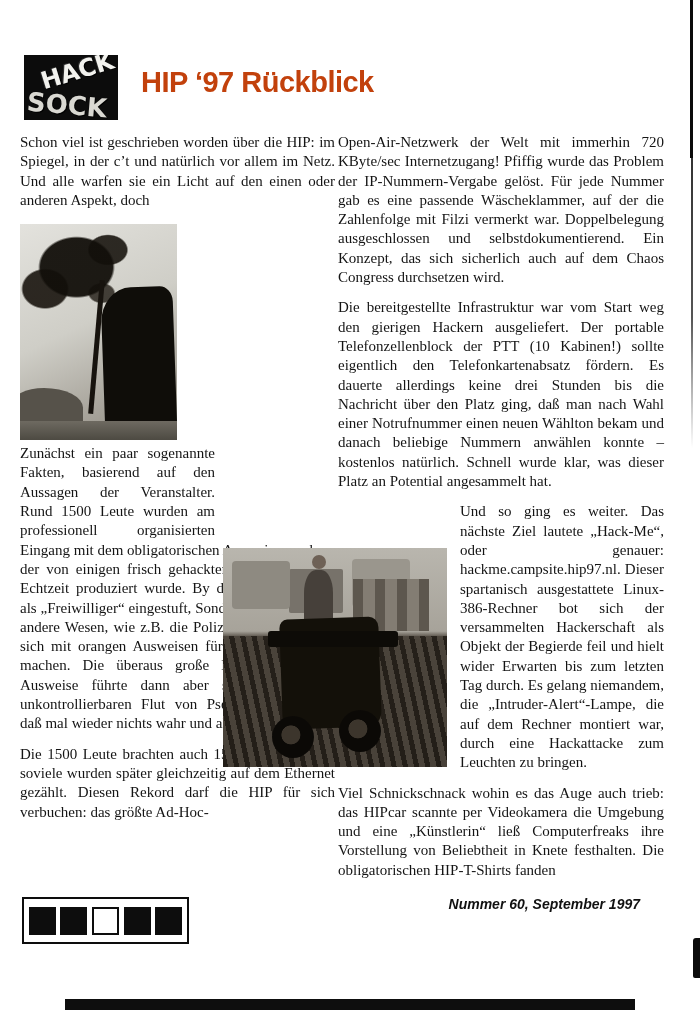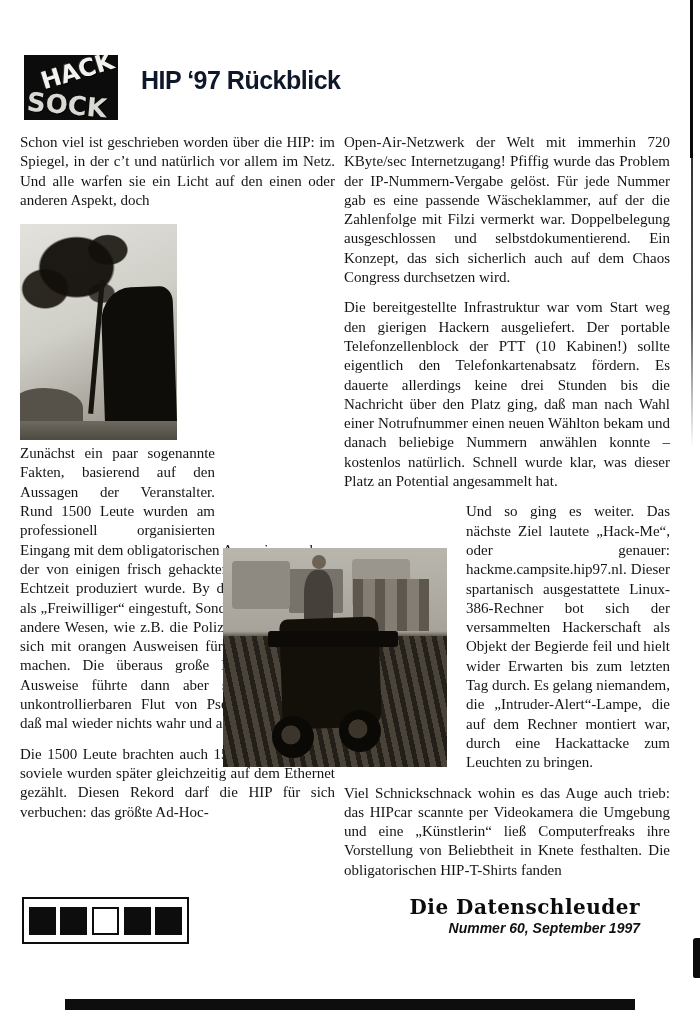--- a/index.html
+++ b/index.html
@@ -9,25 +9,25 @@
   
   .logo{position:absolute;left:24px;top:55px;width:94px;height:65px;background:#0c0c0c;
         overflow:hidden;}
   .logo .lw{position:absolute;color:#f2f2ee;font-family:"DejaVu Sans", sans-serif;
         font-weight:bold;line-height:1;}
   .logo .lw1{top:4px;left:16px;font-size:24px;transform:rotate(-17deg);letter-spacing:0px;
         text-shadow:1px 1px 0 #000,-1px -1px 0 #2a2a2a;}
   .logo .lw2{bottom:2px;left:3px;font-size:26px;transform:rotate(5deg);
         color:#d9d8d2;text-shadow:1px 1px 0 #000;}
   h1.title{position:absolute;left:141px;top:66px;margin:0;
-        font-family:"Liberation Sans", sans-serif;font-weight:800;font-size:25px;
-        letter-spacing:-0.5px;color:#0f172a;}
+        font-family:"Liberation Sans", sans-serif;font-weight:800;font-size:29px;
+        letter-spacing:-0.5px;color:#c2410c;}
 
   
-  .cols{position:absolute;left:20px;top:133px;width:660px;display:flex;gap:9px;}
+  .cols{position:absolute;left:20px;top:133px;width:660px;display:flex;gap:3px;}
   .col{font-size:15px;line-height:19.3px;text-align:justify;hyphens:auto;}
   .col1{width:315px;}
   .col2{width:326px;}
   .col p{margin:0 0 11px 0;}
 
   
   .tree-photo{display:block;float:left;width:157px;height:216px;margin:3px 9px 4px 0;
       position:relative;overflow:hidden;
       background:
         radial-gradient(ellipse 62px 50px at 36% 20%, rgba(18,15,10,.95) 0 58%, rgba(18,15,10,0) 62%),
@@ -145,21 +145,20 @@
   </div>
 
   <div class="reg-box">
       <div class="sq filled"></div>
       <div class="sq filled"></div>
       <div class="sq empty"></div>
       <div class="sq filled"></div>
       <div class="sq filled"></div>
     </div>
   <div class="imprint">
-    <div class="mag">Die Datenschleuder</div>
     <div class="issue">Nummer 60, September 1997</div>
   </div>
 
   <div class="edge-line-top"></div>
   <div class="edge-line-mid"></div>
   <div class="edge-mark"></div>
   <div class="bottom-bar"></div>
 
 </div>
 

